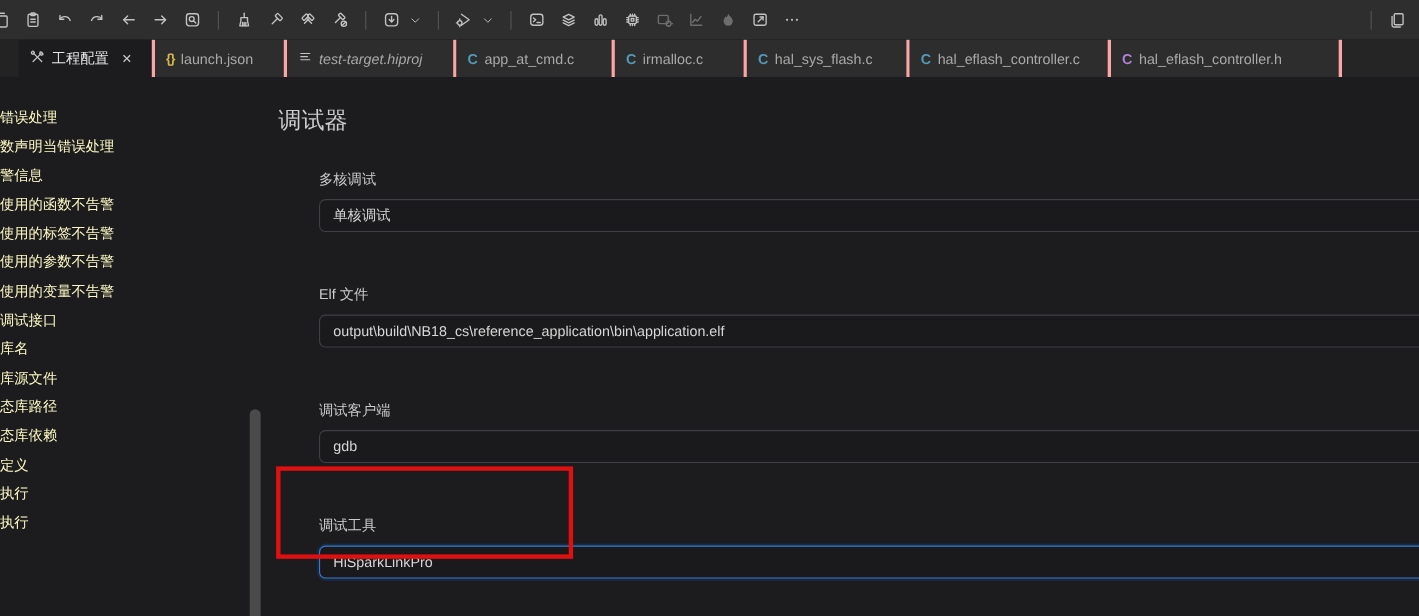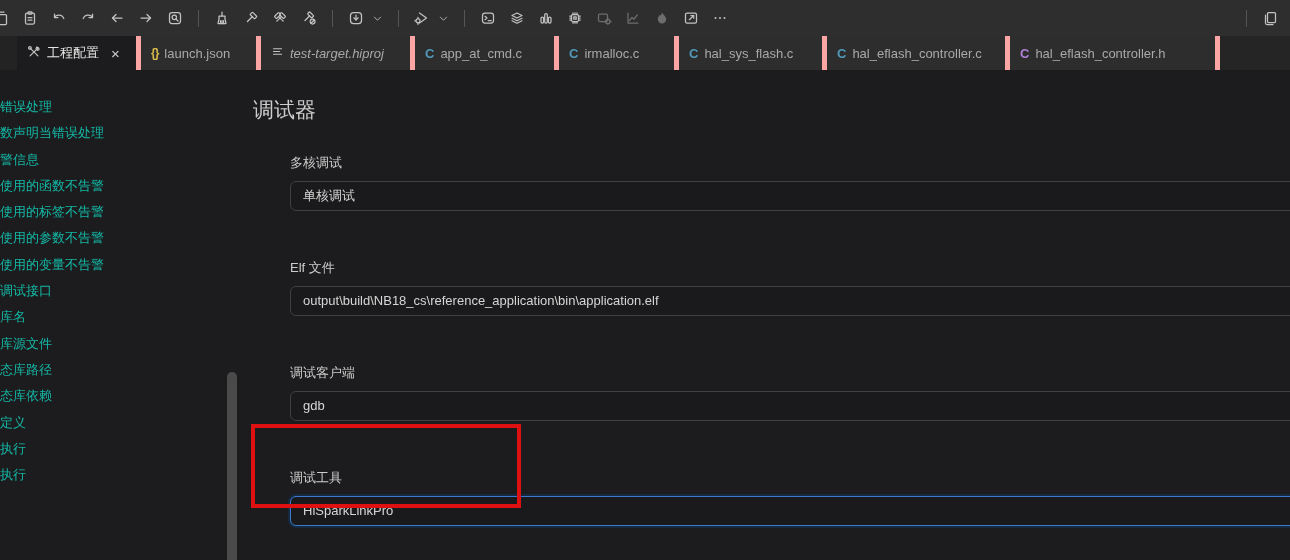--- a/index.html
+++ b/index.html
@@ -17,37 +17,37 @@
   .icon-btn.dim svg .fillme { fill:#6d6d6d; }
   .chev { width:13px; height:20px; display:flex; align-items:center; margin-left:-3px; }
   .chev svg { stroke:#bdbdbd; fill:none; stroke-width:1.3; stroke-linecap:round; }
   .tsep { width:1px; height:17px; background:#555; margin:0 4px; flex:none; }
   .toolbar-right { margin-left:auto; display:flex; align-items:center; gap:9px; }
 
   
   .tabbar { height:34px; background:#252526; display:flex; align-items:stretch; overflow:hidden; }
   .tab-spacer { width:17px; flex:none; background:#232324; }
   .tab { display:flex; align-items:center; gap:6px; padding:0 10px; background:#2d2d2d;
-         border-right:5px solid #fca5a5; color:#a9a9a9; font-size:13px; flex:none; cursor:default; }
+         border-right:3px solid #fca5a5; color:#a9a9a9; font-size:13px; flex:none; cursor:default; }
   .tab.active { background:#1c1c1e; color:#e4e4e4; }
   .tab .tlabel { white-space:nowrap; overflow:hidden; }
   .tab.italic .tlabel { font-style:italic; }
   .ticon-c { font-weight:bold; font-size:13px; }
   .ticon-c.blue { color:#519aba; }
   .ticon-c.purple { color:#b180d7; }
   .ticon-braces { color:#d7ba4a; font-weight:bold; font-size:12px; letter-spacing:-1px; }
   .ticon-svg svg { stroke:#c2c2c2; fill:none; stroke-width:1.3; stroke-linecap:round; }
   .tclose { margin-left:6px; color:#d0d0d0; font-size:15px; line-height:1; }
 
   
   .content { display:flex; height:490px; }
 
   .sidebar { width:240px; flex:none; position:relative; background:#1c1c1e; overflow:hidden; }
   .side-list { list-style:none; padding-top:24px; }
-  .side-list li { height:26.3px; line-height:26.3px; font-size:13px; color:#14b8a6;
+  .side-list li { height:26.3px; line-height:26.3px; font-size:13px; color:#fef9c3;
                   white-space:nowrap; overflow:hidden; padding-left:0; }
   .side-scrollbar { position:absolute; left:227px; top:302px; width:10px; height:200px;
                     background:#4a4a4a; border-radius:5px; }
 
   .mainpanel { flex:1; position:relative; overflow:hidden; background:#1c1c1e; }
   .page-title { margin:30px 0 0 13px; font-size:21px; line-height:20px; color:#cccccc; }
   .form { margin-left:50px; }
   .field { margin-bottom:48px; }
   .field:first-child { margin-top:34px; }
   .field-label { font-size:13px; line-height:18px; color:#cccccc; margin-bottom:9px; }

